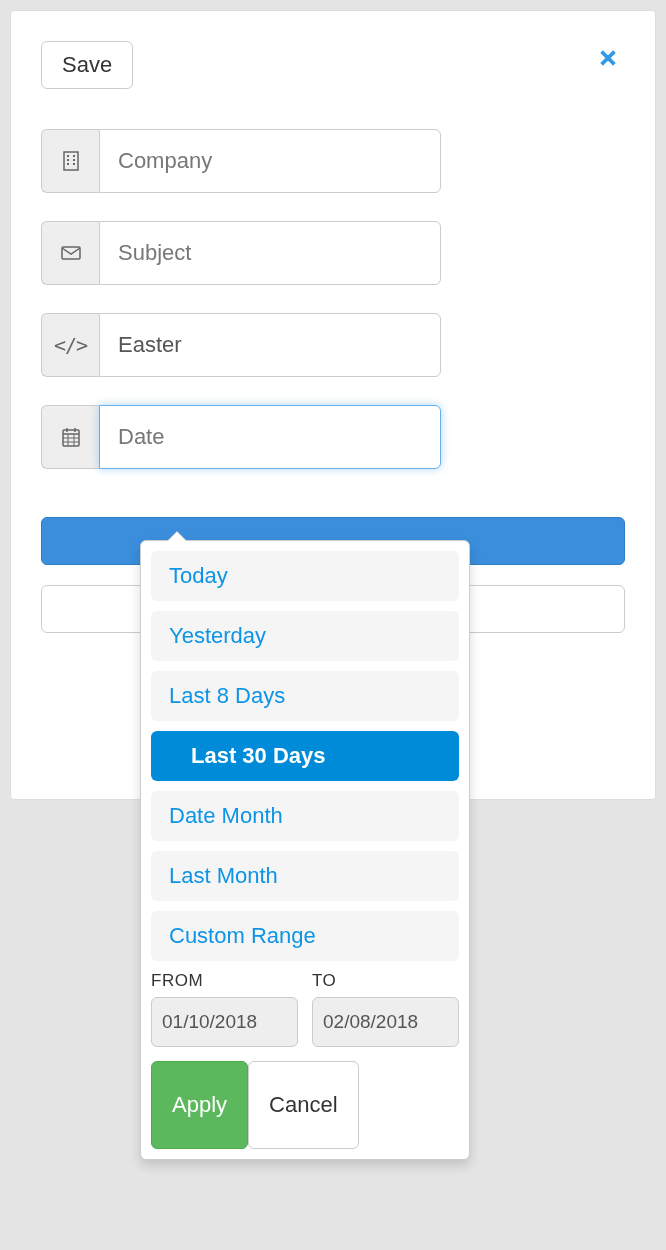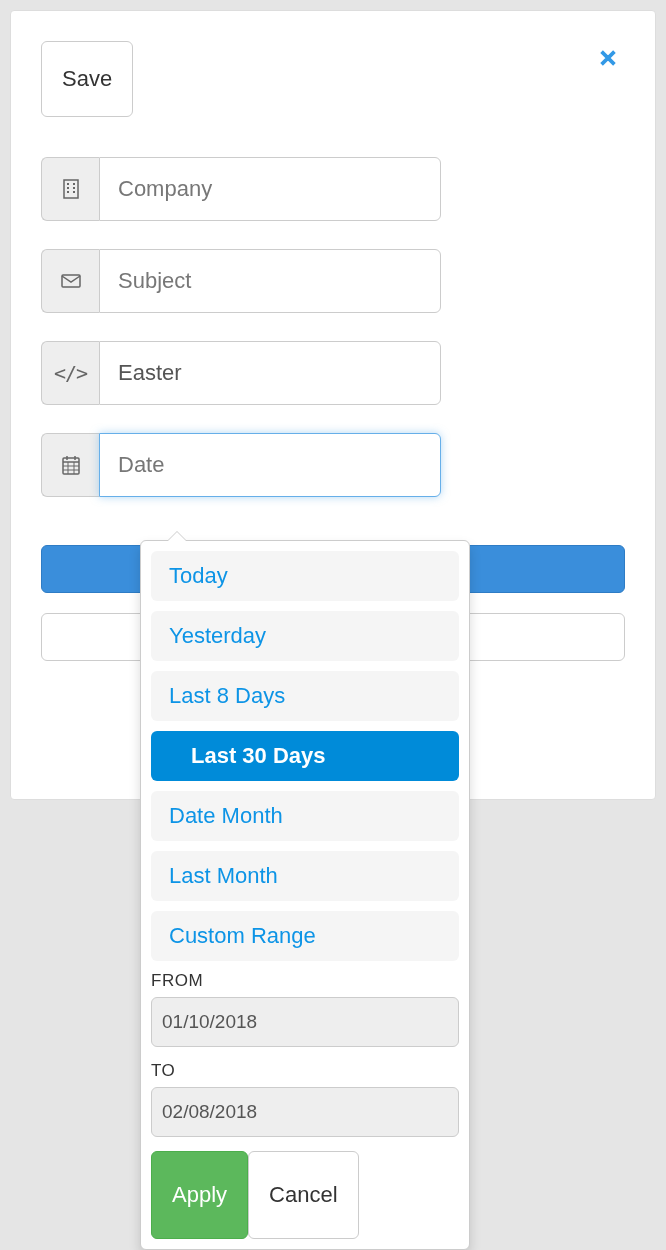--- a/index.html
+++ b/index.html
@@ -26,21 +26,21 @@
     .modal-header {
       display: flex;
       justify-content: space-between;
       align-items: flex-start;
       margin-bottom: 40px;
     }
     .save-btn {
       background: #fff;
       border: 1px solid #ccc;
       border-radius: 6px;
-      padding: 24px 20px;
+      padding: 10px 20px;
       font-size: 22px;
       color: #333;
       cursor: pointer;
     }
     .close-btn {
       background: none;
       border: none;
       cursor: pointer;
       padding: 6px;
       color: #3399e6;
@@ -152,21 +152,20 @@
       background: #008bd9;
       color: #fff;
       font-weight: 600;
       padding-left: 40px;
     }
     .range-inputs {
       display: flex;
       gap: 14px;
       margin-top: 8px;
       margin-bottom: 14px;
-      flex-direction: column;
     }
     .range-col {
       flex: 1;
     }
     .range-label {
       font-size: 17px;
       color: #333;
       margin-bottom: 6px;
       display: block;
       letter-spacing: 0.5px;

